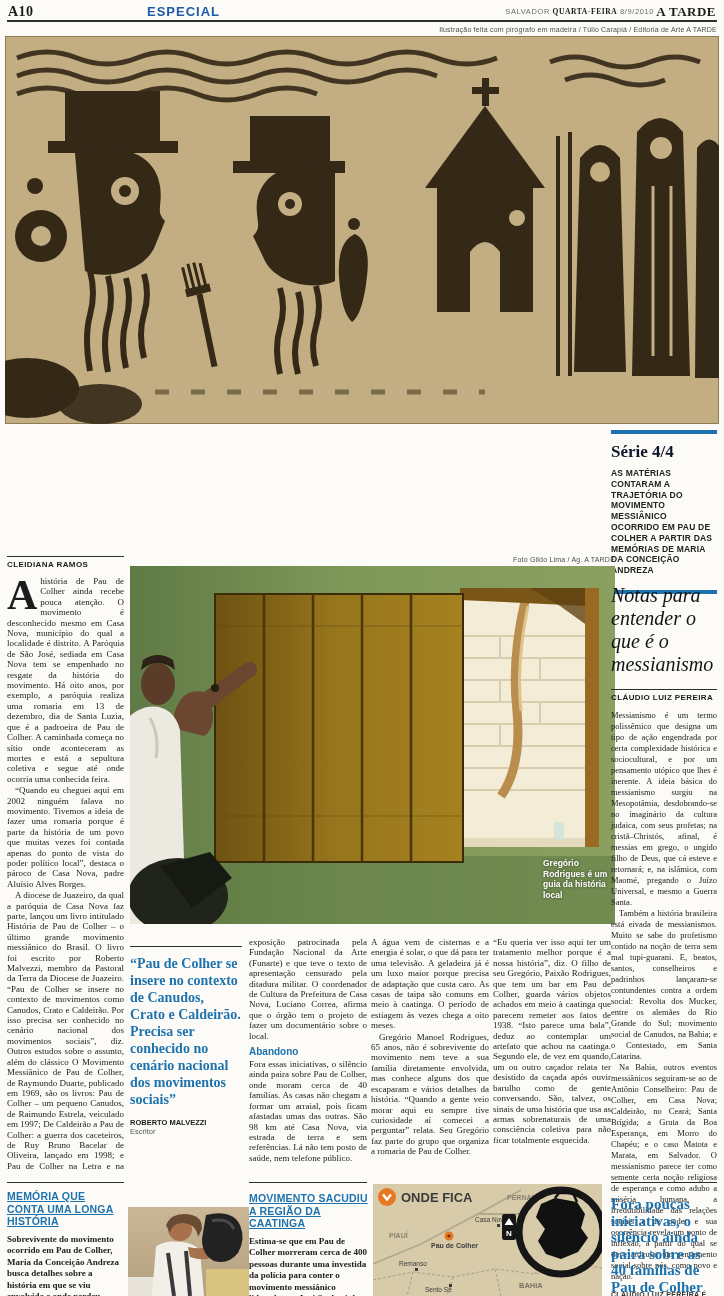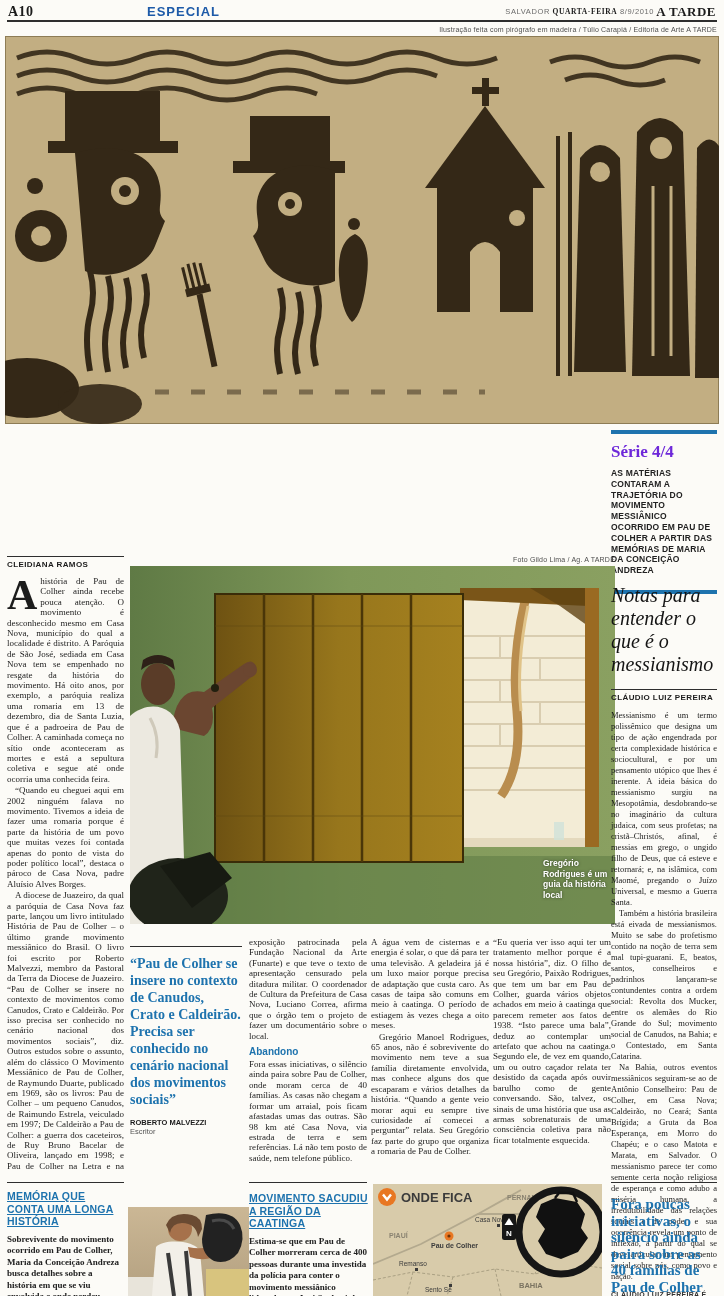--- a/index.html
+++ b/index.html
@@ -36,21 +36,21 @@
   .subhead { font:bold 10px "Liberation Sans", sans-serif; color:#1e73ae; margin:5px 0 2px; }
 
   
   .pq-rule { height:1px; background:#2e2e2e; margin-bottom:8px; }
   .pullquote { font:bold 14px "Liberation Serif", serif; line-height:17px; color:#1e73ae; }
   .pq-author { font:bold 7.5px "Liberation Sans", sans-serif; margin-top:10px; }
   .pq-role { font:7.5px "Liberation Sans", sans-serif; color:#555; }
 
   
   .bluebar { height:4px; background:#1e73ae; }
-  .series-title { font:bold 17px "Liberation Serif", serif; color:#6d28d9; margin:8px 0 6px; }
+  .series-title { font:bold 17px "Liberation Serif", serif; color:#0f172a; margin:8px 0 6px; }
   .series-text { font:bold 8.5px/10.8px "Liberation Sans", sans-serif; color:#222; letter-spacing:.2px; }
   .series-box .bluebar.bottom { margin-top:14px; }
 
   
   .op-title { font:italic 20px/23px "Liberation Serif", serif; color:#141414; }
   .op-rule { height:1px; background:#2e2e2e; margin:13px 0 3px; }
   .op-byline { font:bold 8px "Liberation Sans", sans-serif; letter-spacing:.4px; margin-bottom:8px; }
   .op-body p { font-size:8.5px; line-height:11px; text-align:justify; }
   .op-body p + p { text-indent:8px; }
   .op-footer { font:bold 7px/9px "Liberation Sans", sans-serif; color:#333; margin-top:8px; letter-spacing:.3px; }

